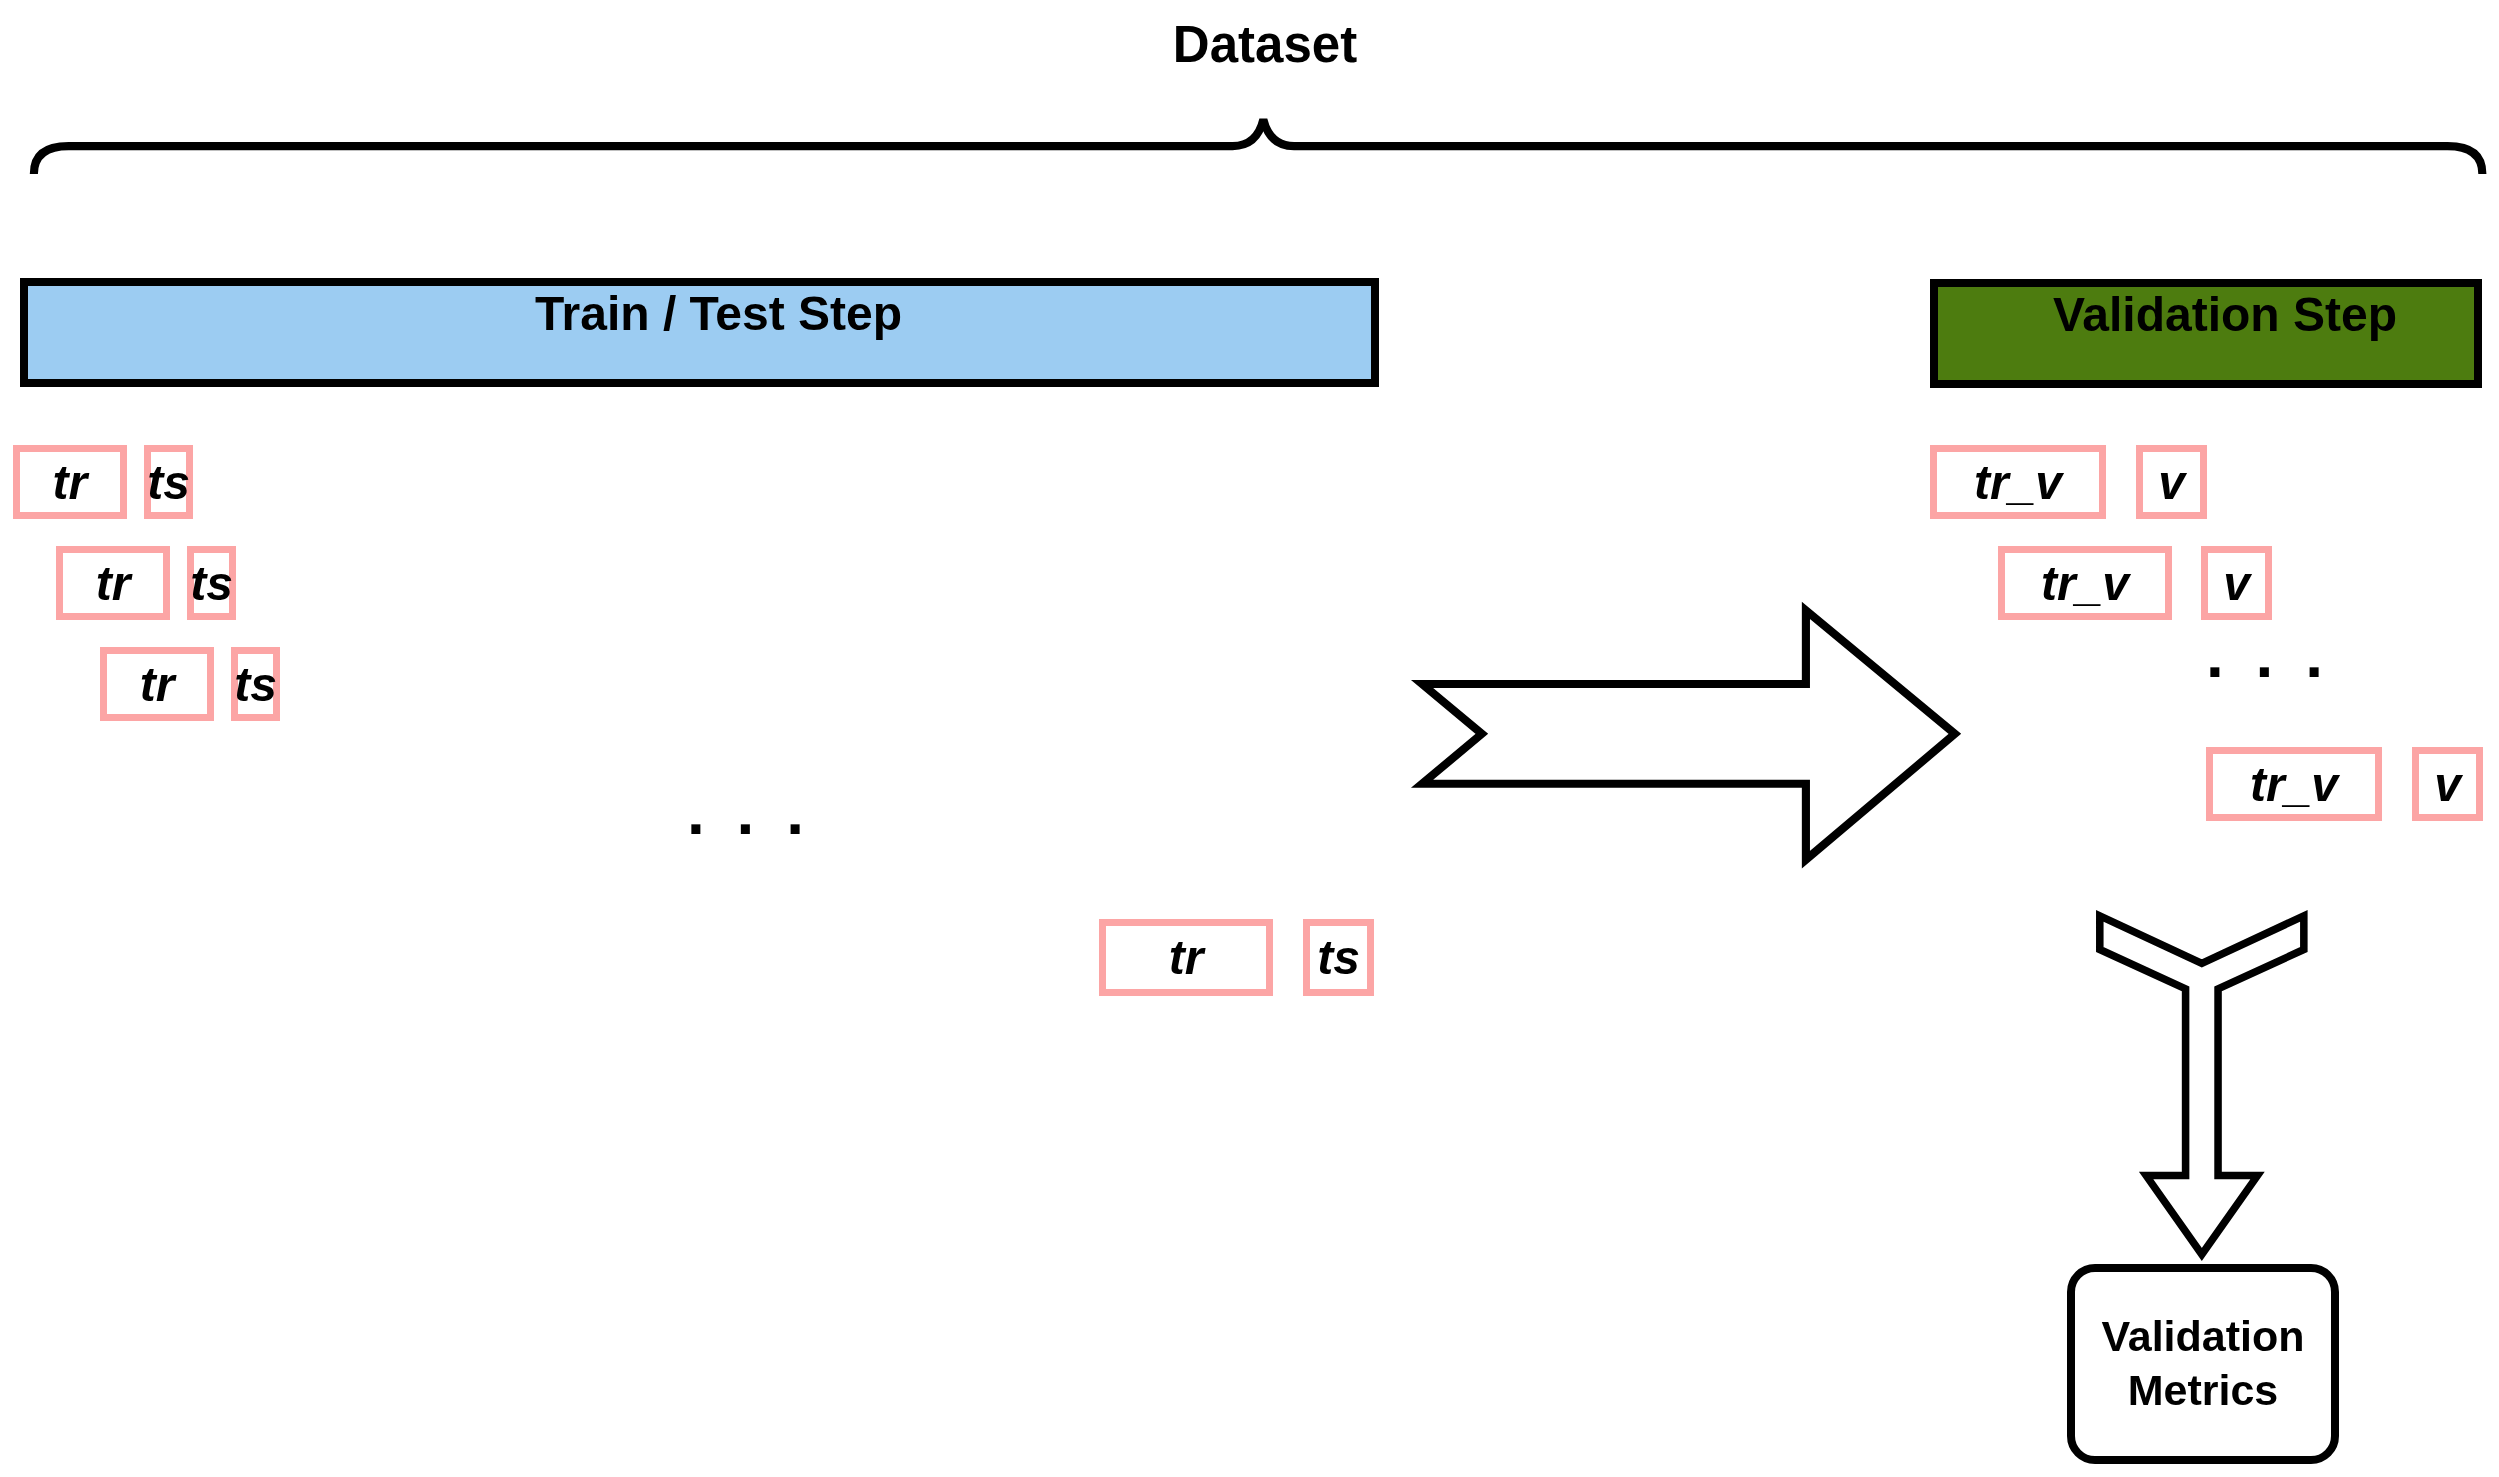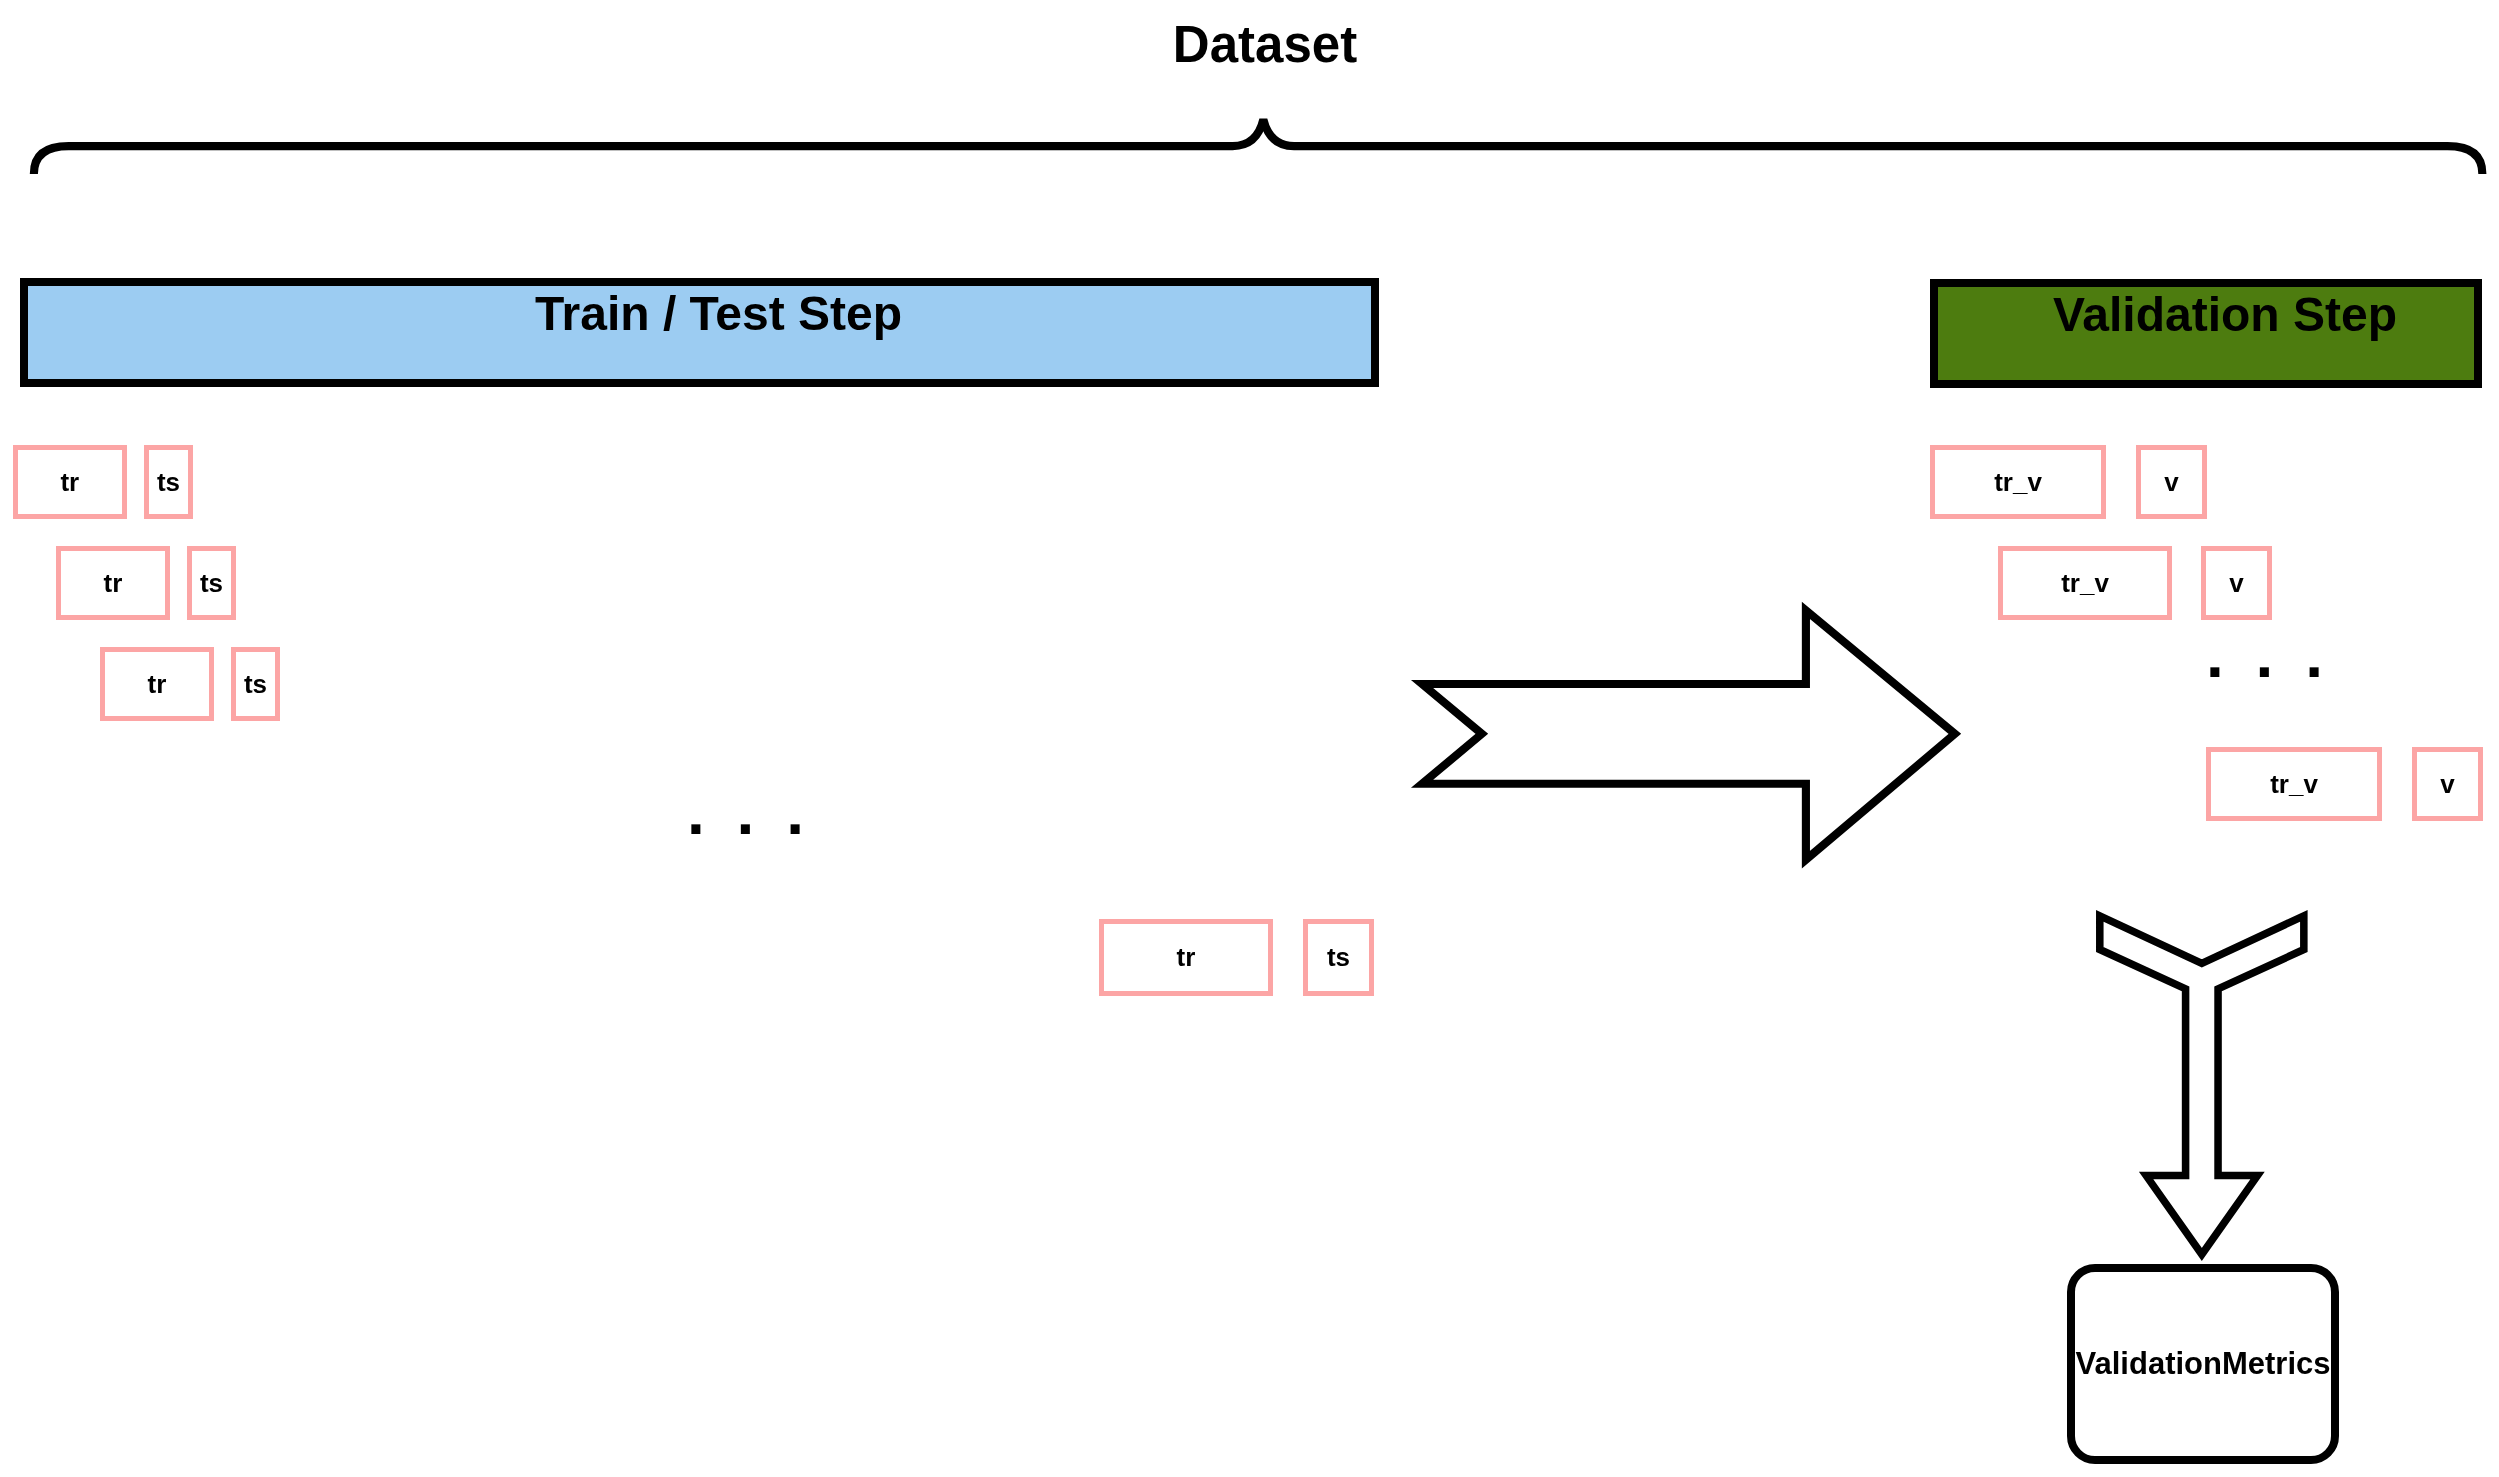--- a/index.html
+++ b/index.html
@@ -26,45 +26,46 @@
     border: 8px solid #000;
     display: flex;
     align-items: flex-start;
     justify-content: center;
     font-size: 48px;
     padding-left: 38px;
   }
   .sbox {
     position: absolute;
     box-sizing: border-box;
-    border: 5px solid #fca5a5;
+    border: 7px solid #fca5a5;
     background: #fff;
     display: flex;
     align-items: center;
     justify-content: center;
-    font-size: 26px;
+    font-size: 48px;
+    font-style: italic;
   }
   .dots {
     position: absolute;
     font-size: 64px;
     letter-spacing: 7px;
     line-height: 1;
     white-space: nowrap;
   }
   .vmbox {
     position: absolute;
     box-sizing: border-box;
     border: 8px solid #000;
     border-radius: 28px;
     background: #fff;
     display: flex;
-    flex-direction: row;
+    flex-direction: column;
     align-items: center;
     justify-content: center;
-    font-size: 31px;
+    font-size: 43px;
     line-height: 1.25;
     text-align: center;
   }
 </style>
 </head>
 <body>
 
 <div id="canvas">
 
   <svg id="shapes" width="2500" height="1477" viewBox="0 0 4312 2548">

